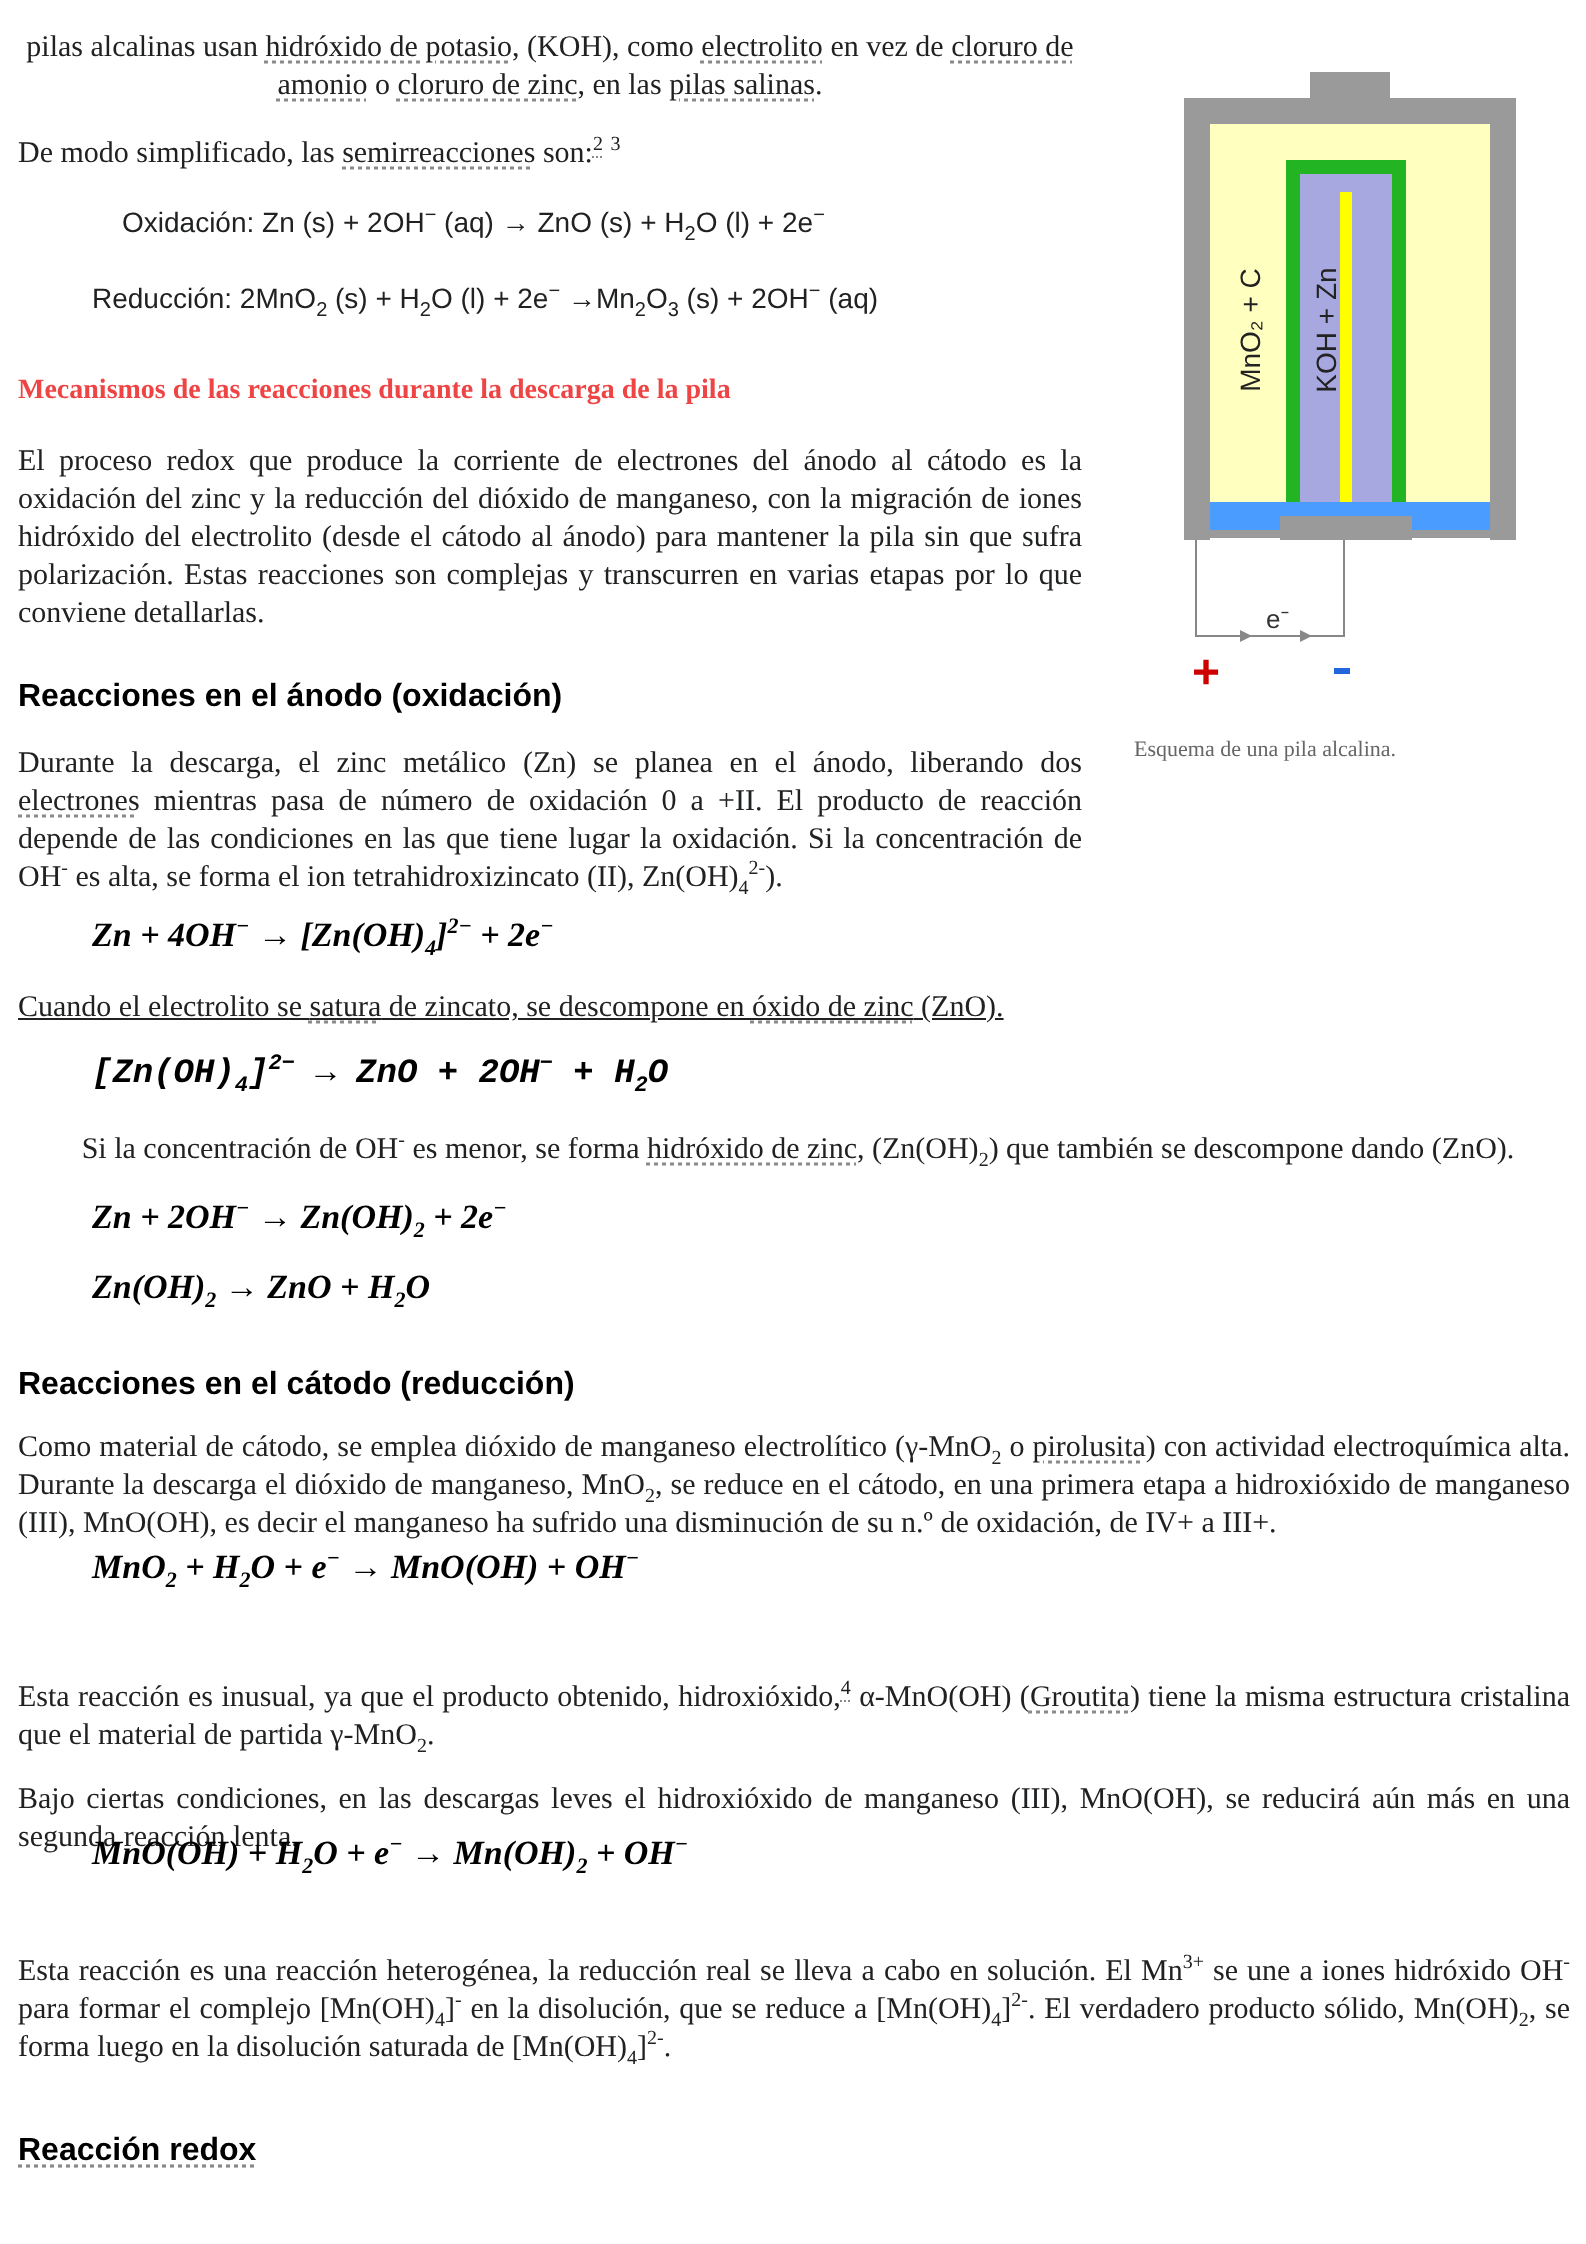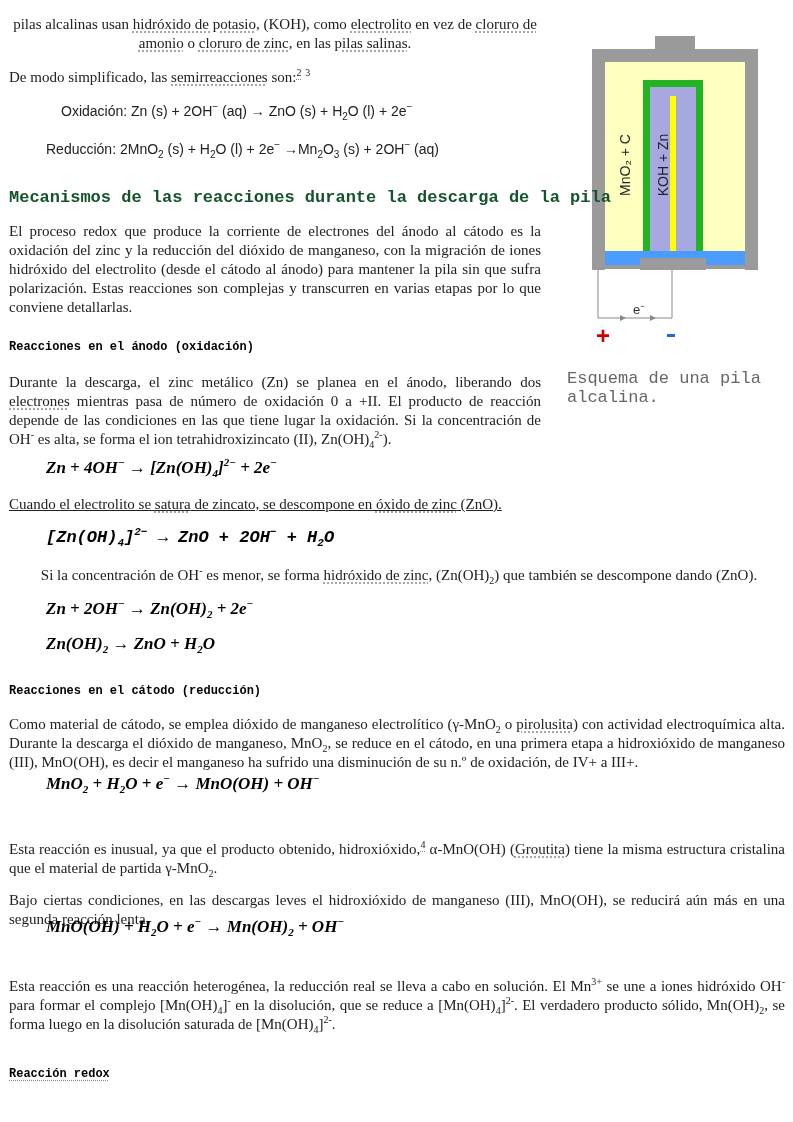--- a/index.html
+++ b/index.html
@@ -5,25 +5,25 @@
   html, body { margin:0; padding:0; background:#ffffff; }
   body { width:793px; height:1122px; position:relative; overflow:hidden; color:#222; }
   .serif { font-family: "Liberation Serif", "DejaVu Serif", serif; font-size:15px; line-height:19px; color:#202122; }
   .block { position:absolute; left:9px;text-align:center; }
   .justify { text-align:justify; }
   .lnk { text-decoration: underline dotted #8a8a8a; text-underline-offset:3px; }
   sup, sub { font-size:10px; line-height:0; }
   .eq-plain { position:absolute; left:46px; font-family:"Liberation Sans","DejaVu Sans",sans-serif; font-size:14px; color:#202122; }
   .math { position:absolute; left:46px; font-family:"Liberation Serif","DejaVu Serif",serif; font-style:italic; font-weight:bold; font-size:17px; color:#000; }
   .math sub, .math sup { font-size:11px; }
-  .h2 { position:absolute; left:9px; font-family:Liberation Mono, monospace; font-weight:bold; font-size:17px; color:#14532d; }
-  .h3 { position:absolute; left:9px; font-family:Liberation Mono, monospace; font-weight:bold; font-size:12px; color:#000; }
+  .h2 { position:absolute; left:9px; font-family:Liberation Serif, serif; font-weight:bold; font-size:14px; color:#ef4444; }
+  .h3 { position:absolute; left:9px; font-family:Liberation Sans, sans-serif; font-weight:bold; font-size:16px; color:#000; }
   
   .figure { position:absolute; left:560px; top:30px; width:230px; height:360px; }
-  .caption { position:absolute; left:567px; top:369px; font-family:Liberation Mono, monospace; font-size:17px; color:#666; }
+  .caption { position:absolute; left:567px; top:369px; font-family:Liberation Serif, serif; font-size:11px; color:#666; }
 </style>
 </head>
 <body>
 
 <p class="block serif" style="top:15px; width:532px; margin:0;">
   <span>pilas alcalinas usan </span><a class="lnk">hidróxido de potasio</a><span>, (KOH), como </span><a class="lnk">electrolito</a><span> en vez de </span><a class="lnk">cloruro de amonio</a><span> o </span><a class="lnk">cloruro de zinc</a><span>, en las </span><a class="lnk">pilas salinas</a><span>.</span>
 </p>
 
 <p class="block serif" style="top:68px; margin:0;">
   <span>De modo simplificado, las </span><a class="lnk">semirreacciones</a><span> son:</span><sup><a class="lnk">2</a></sup> <sup><a>3</a></sup>

